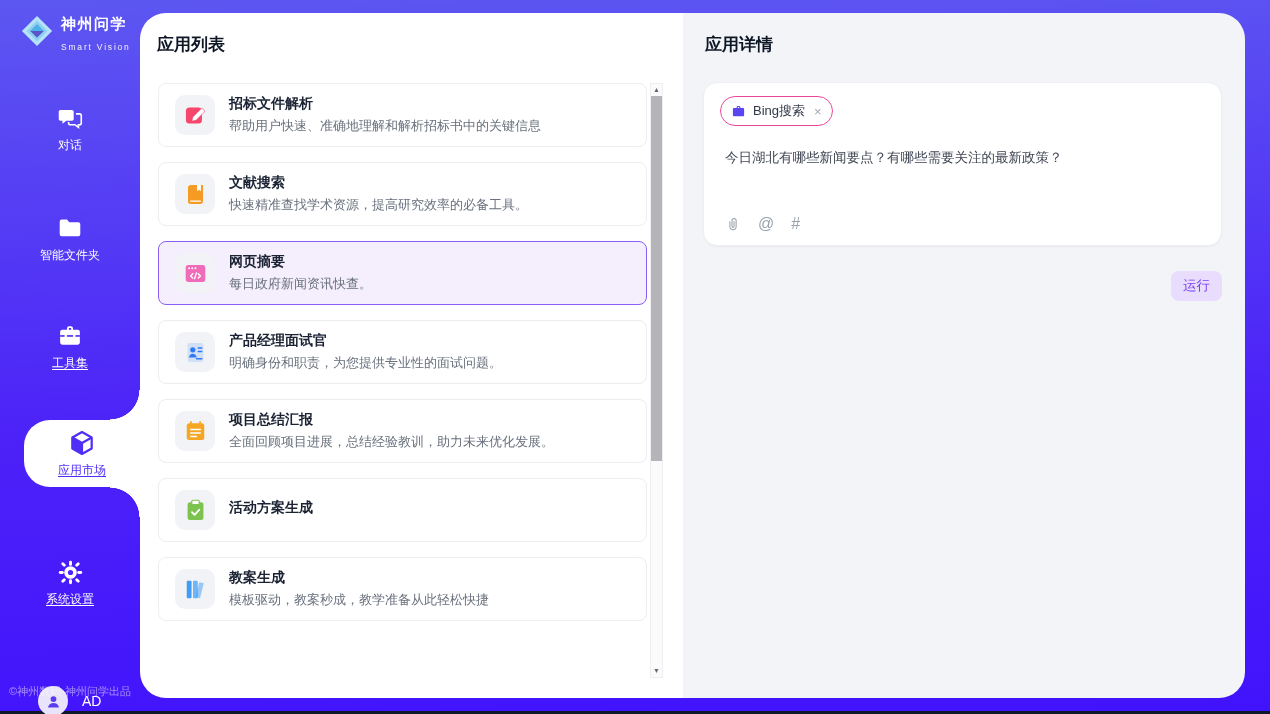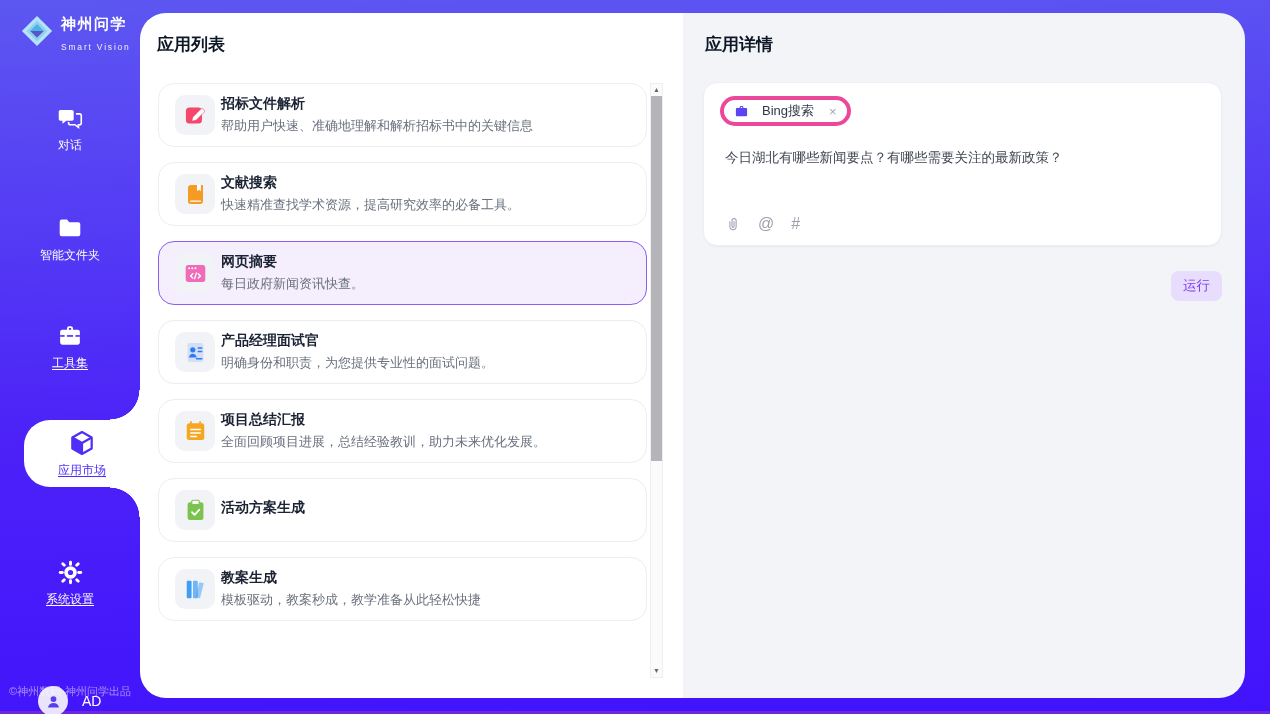--- a/index.html
+++ b/index.html
@@ -1,17 +1,17 @@
 <!DOCTYPE html>
 <html><head>
 <meta charset="utf-8">
 <style>
   html,body{margin:0;padding:0;width:1270px;height:714px;overflow:hidden;}
   *{box-sizing:border-box;}
-  #app{position:relative;width:1270px;height:714px;background:#6d28d9;
+  #app{position:relative;width:1270px;height:714px;background:#0f172a;
        font-family:"Liberation Sans",sans-serif;}
   
   .frame{position:absolute;left:0;top:0;width:1270px;height:711px;
          background:linear-gradient(178deg,#5d57f1 0%,#4c22f8 58%,#4113fc 100%);}
   
   .sidebar{position:absolute;left:0;top:0;width:140px;height:711px;}
   .logo{position:absolute;left:20px;top:14px;display:flex;align-items:center;gap:7px;}
   .logo-texts{display:flex;flex-direction:column;}
   .logo-name{font-size:15px;font-weight:700;color:#fff;letter-spacing:1.5px;}
   .logo-sub{font-size:8.5px;color:rgba(255,255,255,.92);letter-spacing:1.8px;margin-top:8px;}
@@ -37,38 +37,38 @@
   .main{position:absolute;left:140px;top:13px;width:1105px;height:685px;border-radius:26px;
         overflow:hidden;display:flex;}
   .list-panel{flex:0 0 543px;background:#fff;position:relative;}
   .detail-panel{flex:1;background:#f2f4f7;position:relative;}
   .panel-title{position:absolute;top:20px;font-size:17px;font-weight:700;color:#0e1726;}
   .list-panel .panel-title{left:17px;}
   .detail-panel .panel-title{left:22px;}
   .cards{position:absolute;left:18px;top:70px;width:489px;bottom:0;overflow:hidden;
          display:flex;flex-direction:column;gap:15px;}
   .app-card{flex:0 0 64px;min-height:64px;background:#fff;border:1px solid #ecedf1;
-            border-radius:16px;display:flex;align-items:center;gap:6px;padding:0 16px;cursor:pointer;}
+            border-radius:8px;display:flex;align-items:center;gap:14px;padding:0 16px;cursor:pointer;}
   .app-card.selected{background:#f5eefd;border:1.5px solid #8a5ef2;}
   .icon-box{width:40px;height:40px;border-radius:10px;background:#f1f3f6;flex:0 0 40px;
             display:flex;align-items:center;justify-content:center;}
   .app-title{font-size:14px;font-weight:700;color:#1a2233;margin-bottom:4px;}
   .app-desc{font-size:13px;color:#69707d;white-space:nowrap;}
   
   .sb{position:absolute;left:510px;top:70px;width:13px;height:595px;background:#fbfbfc;
       border:1px solid #efeff2;}
   .sb-arrow{position:absolute;left:0;width:11px;height:12px;text-align:center;font-size:7px;
             color:#636a74;line-height:12px;cursor:pointer;}
   .sb-up{top:0;} .sb-down{bottom:0;}
   .sb-thumb{position:absolute;left:0;top:12px;width:11px;height:365px;background:#b4b4b9;cursor:grab;}
   
   .detail-card{position:absolute;left:20px;top:69px;width:519px;height:164px;background:#fff;
                border:1px solid #eceef2;border-radius:14px;box-shadow:0 1px 2px rgba(16,24,40,.04);}
   .tool-tag{position:absolute;left:16px;top:13px;height:30px;display:inline-flex;align-items:center;
-            gap:13px;padding:0 10px;border:4px solid #ec4899;border-radius:16px;background:#fff;}
+            gap:7px;padding:0 10px;border:1px solid #ec4899;border-radius:16px;background:#fff;}
   .tag-ic{color:#5b45f0;display:flex;align-items:center;}
   .tag-label{font-size:13px;color:#303848;}
   .tag-close{color:#a0a6b0;font-size:13px;margin-left:2px;cursor:pointer;}
   .query{position:absolute;left:21px;top:66px;width:476px;font-size:13.5px;color:#3f4552;}
   .composer{position:absolute;left:21px;bottom:13px;display:flex;align-items:center;gap:17px;
             color:#9aa2ad;}
   .composer .c-ic{display:flex;align-items:center;cursor:pointer;}
   .txt-ic{font-size:16px;line-height:16px;}
   .run-btn{position:absolute;left:488px;top:258px;width:51px;height:30px;border:none;
            background:#e8ddfc;color:#7b3ff2;font-size:13.5px;border-radius:8px;cursor:pointer;

